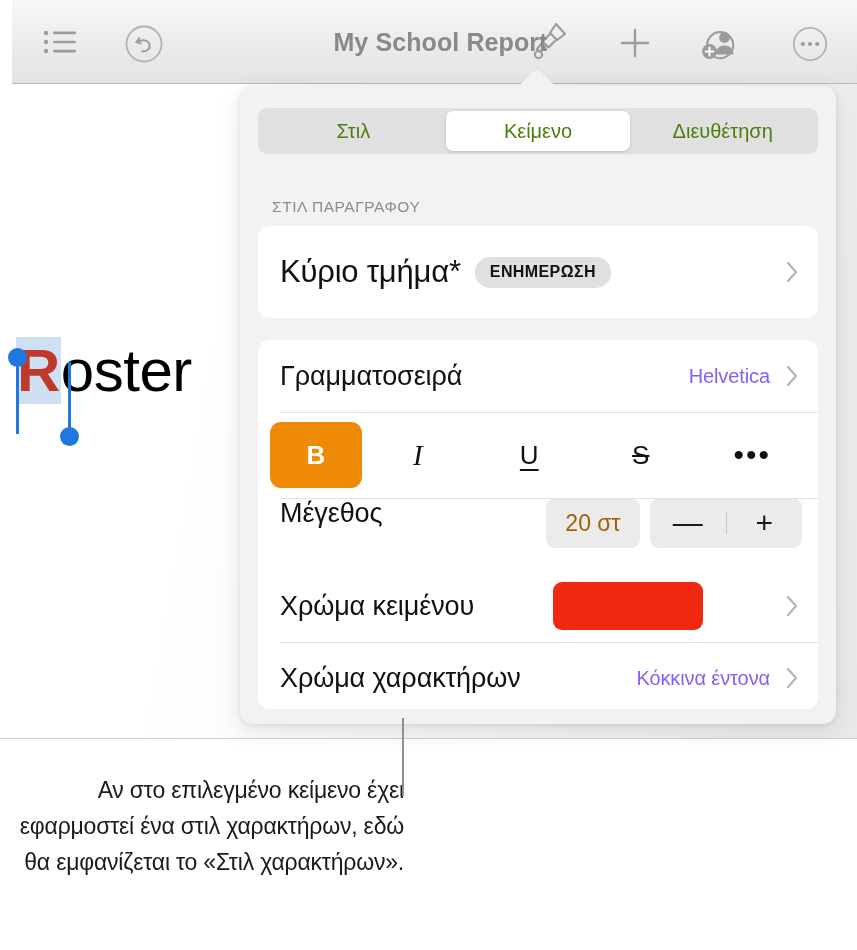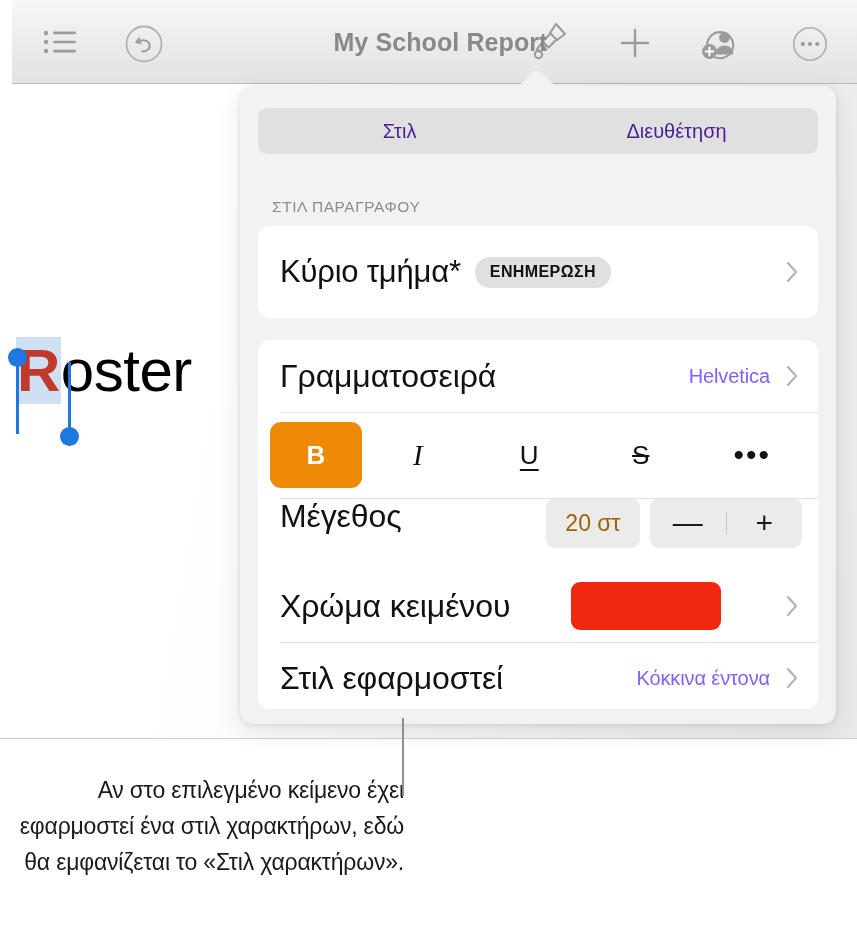--- a/index.html
+++ b/index.html
@@ -137,21 +137,21 @@
     padding: 3px;
     box-sizing: border-box;
   }
   .seg-btn {
     flex: 1;
     height: 40px;
     display: flex;
     align-items: center;
     justify-content: center;
     font-size: 20px;
-    color: #4c1d95;
+    color: #4d7c0f;
     border-radius: 7px;
     box-sizing: border-box;
   }
   .seg-btn.active {
     background: #ffffff;
     box-shadow: 0 1px 3px rgba(0,0,0,0.16);
   }
 
   
   #sec-label {
@@ -216,21 +216,21 @@
     height: 72px;
   }
   .srow + .srow::before {
     content: "";
     position: absolute;
     left: 22px; right: 0; top: 0;
     height: 1px;
     background: #e2e2e2;
   }
   .srow-label {
-    font-size: 32px;
+    font-size: 27px;
     color: #111111;
     letter-spacing: -0.1px;
   }
   .srow-value {
     margin-left: auto;
     font-size: 20px;
     color: #8b5cf6;
     letter-spacing: -0.1px;
   }
   .srow-value + .chev { margin-left: 12px; }
@@ -420,20 +420,21 @@
   <div class="sel-knob" id="sel-knob-top"></div>
   <div class="sel-knob" id="sel-knob-bottom"></div>
 </div>
 
 <div id="panel-arrow"></div>
 
 <div id="panel">
 
   <div id="seg">
     <div class="seg-btn">Στιλ</div>
+    <div class="seg-btn active">Κείμενο</div>
     <div class="seg-btn">Διευθέτηση</div>
   </div>
 
   <div id="sec-label">ΣΤΙΛ ΠΑΡΑΓΡΑΦΟΥ</div>
 
   <div id="pstyle-card">
     <span id="pstyle-name">Κύριο τμήμα*</span>
     <span id="pstyle-badge">ΕΝΗΜΕΡΩΣΗ</span>
     <span class="chev">
       <svg width="20" height="30" viewBox="0 0 20 30" fill="none" stroke="#b6b6b6" stroke-width="2.3" stroke-linecap="round" stroke-linejoin="round">
@@ -476,21 +477,21 @@
       <span class="srow-label">Χρώμα κειμένου</span>
       <div id="color-swatch" style="background: rgb(240, 39, 17);"></div>
       <span class="chev">
         <svg width="20" height="30" viewBox="0 0 20 30" fill="none" stroke="#b6b6b6" stroke-width="2.3" stroke-linecap="round" stroke-linejoin="round">
             <path d="M6 6 L14 15 L6 24"></path>
           </svg>
       </span>
     </div>
 
     <div class="srow">
-      <span class="srow-label">Στιλ εφαρμοστεί</span>
+      <span class="srow-label">Χρώμα χαρακτήρων</span>
       <span class="srow-value">Κόκκινα έντονα</span>
       <span class="chev">
         <svg width="20" height="30" viewBox="0 0 20 30" fill="none" stroke="#b6b6b6" stroke-width="2.3" stroke-linecap="round" stroke-linejoin="round">
             <path d="M6 6 L14 15 L6 24"></path>
           </svg>
       </span>
     </div>
 
   </div>
 </div>

